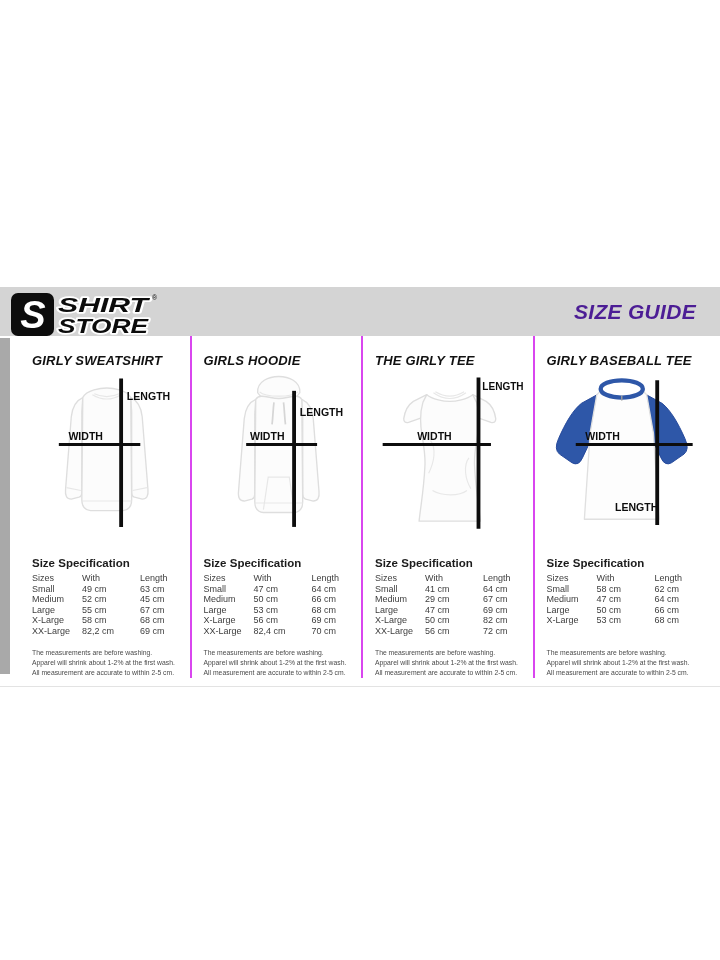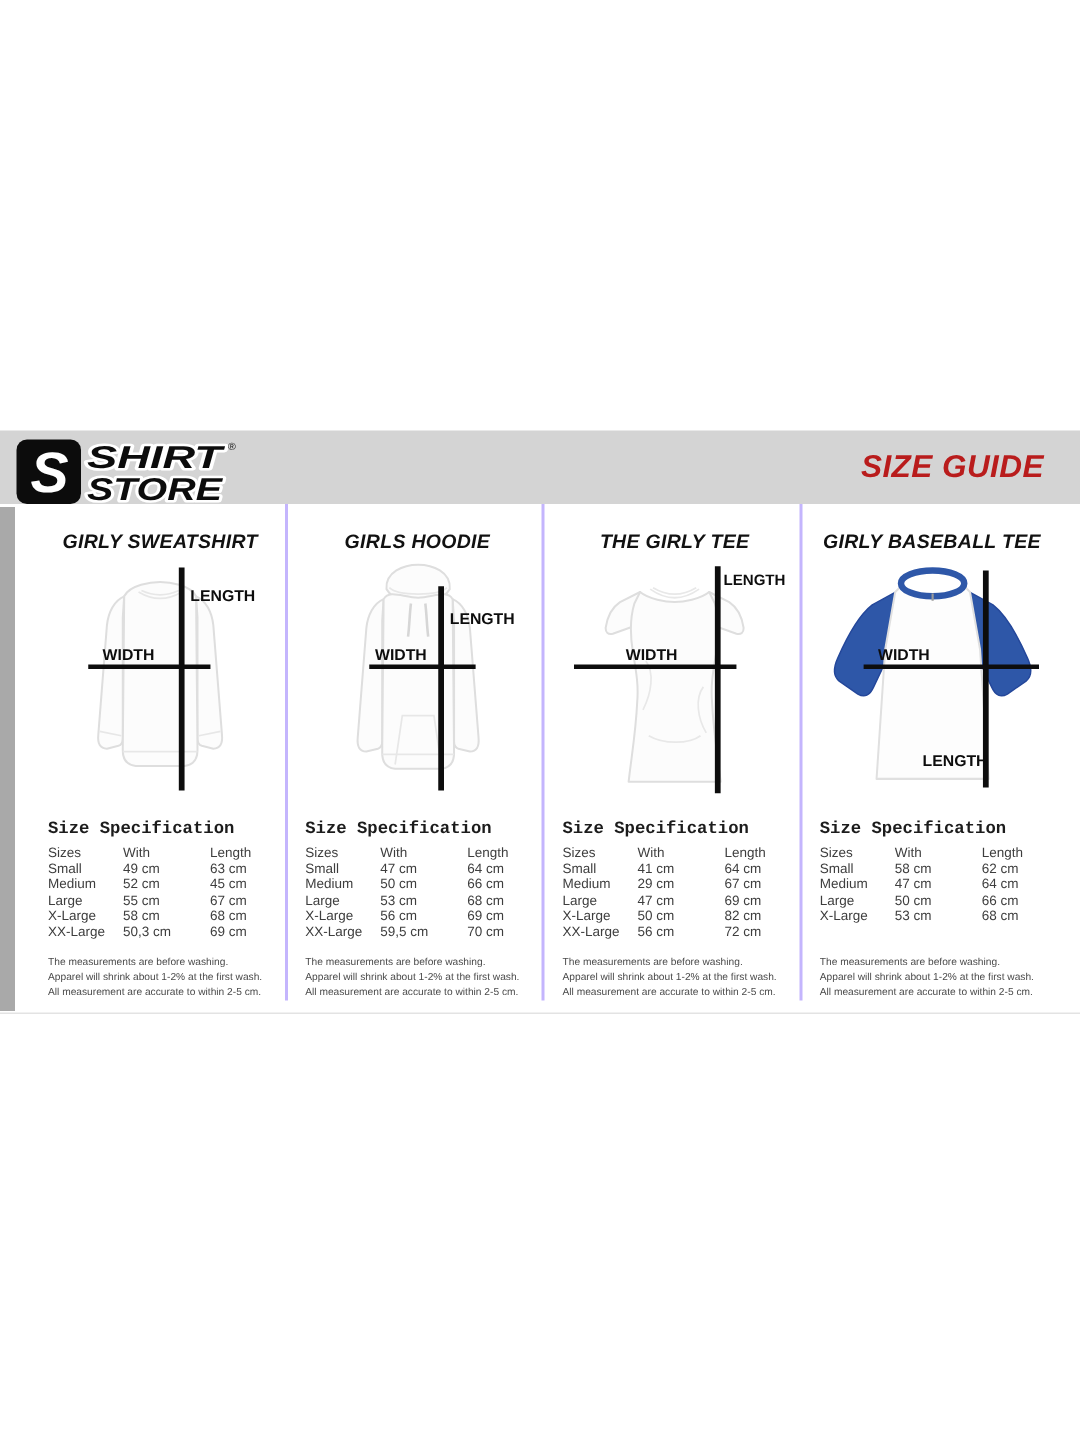--- a/index.html
+++ b/index.html
@@ -10,43 +10,43 @@
   }
   .top-space{height:287px;background:#ffffff;}
   .band{
     height:49px;background:#d4d4d4;
     display:flex;align-items:center;justify-content:space-between;
     padding:0 24px 0 10px;box-sizing:border-box;
   }
   .logo-svg{width:152px;height:47px;margin-top:6px;}
   .size-guide{
     font-size:21px;font-weight:bold;font-style:italic;
-    letter-spacing:.3px;color:#b91c1c;white-space:nowrap;
+    letter-spacing:.3px;color:#4c1d95;white-space:nowrap;
   }
   .content{
     position:relative;background:#ffffff;
     border-bottom:1px solid #e3e3e3;padding-bottom:8px;
   }
   .scrollbar{
     position:absolute;left:0;top:2px;width:10px;height:336px;
     background:#a9a9a9;
   }
   .cols{display:flex;margin:0 16px 0 20px;}
   .col{flex:1;padding:4px 8px 0 12px;box-sizing:border-box;min-width:0;}
-  .col + .col{border-left:2px solid #c4b5fd;}
+  .col + .col{border-left:2px solid #d946ef;}
   .col-title{
-    font-size:13px;font-weight:bold;font-style:italic;text-align:center;
+    font-size:13px;font-weight:bold;font-style:italic;text-align:left;
     margin:13px 0 2px;color:#111;letter-spacing:.2px;white-space:nowrap;
   }
   .figure{height:172px;display:flex;justify-content:center;align-items:flex-start;}
   .figure svg{width:156px;height:172px;}
   .mlabel{font:bold 11px "Liberation Sans",sans-serif;fill:#0d0d0d;}
   .mlabel.small{font-size:10.5px;}
   .spec{min-height:84px;}
-  .spec h3{font-size:11.5px;font-weight:bold;margin:4px 0 4px;color:#1c1c1c;font-family:Liberation Mono, monospace;}
+  .spec h3{font-size:11.5px;font-weight:bold;margin:15px 0 4px;color:#1c1c1c;}
   .trow{
     display:grid;grid-template-columns:50px 58px 1fr;
     font-size:9px;color:#3e3e3e;line-height:10.6px;
   }
   .note{font-size:6.8px;line-height:1.45;color:#4a4a4a;margin:7px 0 0;}
   .note span{display:block;}
 </style>
 </head>
 <body>
 
@@ -114,21 +114,21 @@
             <span>55 cm</span>
             <span>67 cm</span>
         </div>
         <div class="trow">
           <span>X-Large</span>
             <span>58 cm</span>
             <span>68 cm</span>
         </div>
         <div class="trow">
           <span>XX-Large</span>
-            <span>50,3 cm</span>
+            <span>82,2 cm</span>
             <span>69 cm</span>
         </div>
       </div>
       <p class="note">
         <span>The measurements are before washing.</span>
         <span>Apparel will shrink about 1-2% at the first wash.</span>
         <span>All measurement are accurate to within 2-5 cm.</span>
       </p>
     </section>
 
@@ -179,21 +179,21 @@
             <span>53 cm</span>
             <span>68 cm</span>
         </div>
         <div class="trow">
           <span>X-Large</span>
             <span>56 cm</span>
             <span>69 cm</span>
         </div>
         <div class="trow">
           <span>XX-Large</span>
-            <span>59,5 cm</span>
+            <span>82,4 cm</span>
             <span>70 cm</span>
         </div>
       </div>
       <p class="note">
         <span>The measurements are before washing.</span>
         <span>Apparel will shrink about 1-2% at the first wash.</span>
         <span>All measurement are accurate to within 2-5 cm.</span>
       </p>
     </section>
 

